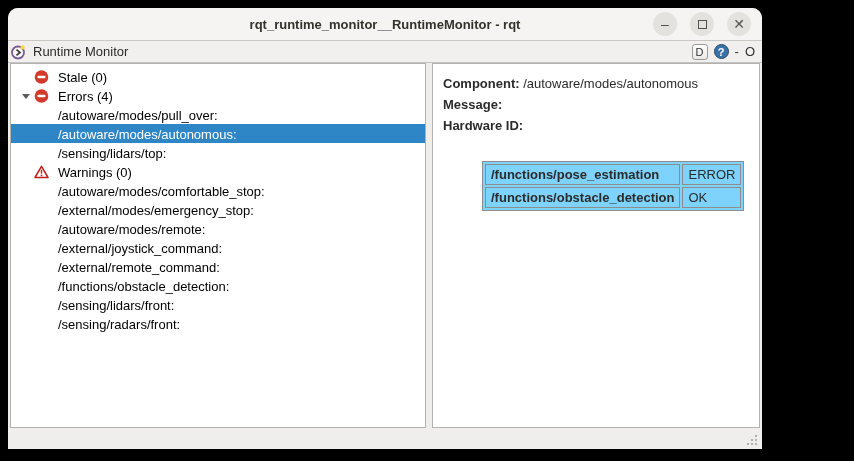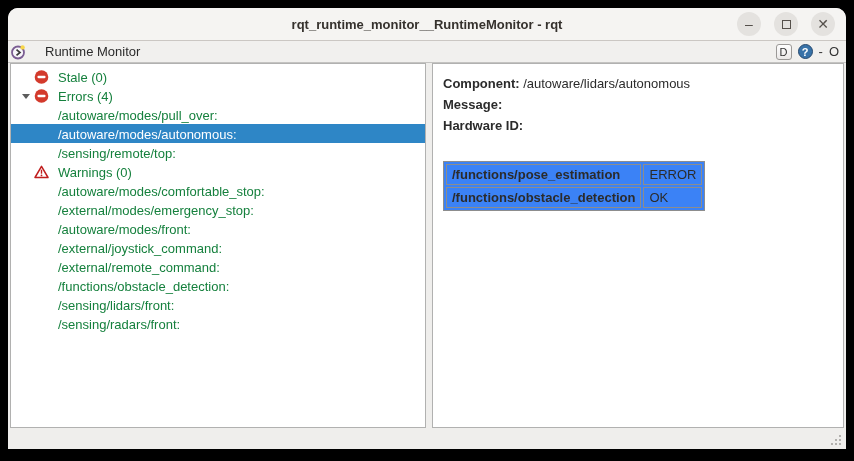--- a/index.html
+++ b/index.html
@@ -5,21 +5,21 @@
   * { box-sizing: border-box; margin: 0; padding: 0; }
   html, body { width: 854px; height: 461px; }
   body {
     background: #000;
     font-family: "Liberation Sans", "DejaVu Sans", sans-serif;
     position: relative;
     overflow: hidden;
   }
   .window {
     position: absolute; left: 8px; top: 8px;
-    width: 838px; height: 441px;
+    width: 754px; height: 441px;
     background: #efeeec;
     border-radius: 10px 10px 0 0;
     display: flex; flex-direction: column;
     overflow: hidden;
   }
   
   .titlebar {
     flex: 0 0 33px;
     background: #f5f4f2;
     border-bottom: 1px solid #cbc7c3;
@@ -39,21 +39,21 @@
   }
   .tb-btn .sq {
     width: 9px; height: 9px; border: 1.5px solid #55504b; display: block;
   }
   
   .toolbar {
     flex: 0 0 22px;
     background: #f1f0ee;
     border-bottom: 1px solid #c4c3c1;
     display: flex; align-items: center;
-    padding: 0 7px 0 2px; gap: 19px;
+    padding: 0 7px 0 2px; gap: 7px;
   }
   .toolbar-title { font-size: 13px; color: #2b2b2b; }
   .toolbar-right { margin-left: auto; display: flex; align-items: center; gap: 6px; }
   .d-btn {
     min-width: 16px; height: 16px;
     border: 1px solid #9b9997; border-radius: 3px;
     background: linear-gradient(#fefefe, #ebe9e8);
     font-size: 11px; color: #2f2f2f;
     display: flex; align-items: center; justify-content: center;
     padding: 0 2px;
@@ -65,41 +65,41 @@
     display: flex; align-items: center; justify-content: center;
   }
   .glyph-btn { font-size: 13px; color: #333; line-height: 1; }
   
   .content { flex: 1 1 auto; display: flex; padding: 0 2px; min-height: 0; }
   .panel { background: #fff; border: 1px solid #b1b1b0; }
   .tree-panel { flex: 0 0 416px; overflow: hidden; padding-top: 3px; }
   .splitter { flex: 0 0 6px; }
   .detail-panel { flex: 1 1 auto; padding: 9px 10px; overflow: hidden; }
   
-  .tree-row { height: 19px; position: relative; font-size: 13px; color: #15803d; }
+  .tree-row { height: 19px; position: relative; font-size: 13px; color: #000000; }
   .tree-row.selected { background: #2e86c6; color: #fff; }
   .tree-row .row-label {
     position: absolute; left: 47px; top: 50%; transform: translateY(-50%);
     white-space: nowrap;
   }
   .expander {
     position: absolute; left: 11px; top: 50%; margin-top: -2px;
     width: 0; height: 0;
     border-left: 4px solid transparent; border-right: 4px solid transparent;
     border-top: 5px solid #5c5c5c;
   }
   .row-icon { position: absolute; left: 23px; top: 50%; transform: translateY(-50%); width: 15px; height: 15px; }
   .row-icon svg { display: block; }
   
   .field-line { font-size: 13px; line-height: 21px; color: #2b2b2b; white-space: nowrap; }
   .field-label { font-weight: bold; }
   .status-table {
     margin-top: 25px;
     border-collapse: separate; border-spacing: 2px;
-    border: 1px solid #8d8d8d; background: #3b82f6;
+    border: 1px solid #8d8d8d; background: #7dd3fc; margin-left: 39px;
   }
   .status-table td {
     border: 1px solid #8d8d8d;
     padding: 1px 5px; height: 21px;
     font-size: 13px; color: #2b2b2b; white-space: nowrap;
   }
   .status-table td.key { font-weight: bold; }
   
   .statusbar { flex: 0 0 21px; position: relative; background: #efeeec; }
   .grip { position: absolute; right: 5px; bottom: 4px; width: 12px; height: 12px; }
@@ -170,40 +170,40 @@
             </span>
             <span class="row-label">Errors (4)</span>
           </div>
           <div class="tree-row">
             <span class="row-label">/autoware/modes/pull_over:</span>
           </div>
           <div class="tree-row selected">
             <span class="row-label">/autoware/modes/autonomous:</span>
           </div>
           <div class="tree-row">
-            <span class="row-label">/sensing/remote/top:</span>
+            <span class="row-label">/sensing/lidars/top:</span>
           </div>
           <div class="tree-row">
             <span class="row-icon">
               <svg width="15" height="15" viewBox="0 0 15 15">
                 <path d="M7.5 1.8 L14 13 H1 Z" fill="#fff" stroke="#c01f1f" stroke-width="1.5" stroke-linejoin="round"></path>
                 <rect x="6.8" y="5.2" width="1.4" height="4" fill="#c01f1f"></rect>
                 <circle cx="7.5" cy="10.9" r="0.9" fill="#c01f1f"></circle>
               </svg>
             </span>
             <span class="row-label">Warnings (0)</span>
           </div>
           <div class="tree-row">
             <span class="row-label">/autoware/modes/comfortable_stop:</span>
           </div>
           <div class="tree-row">
             <span class="row-label">/external/modes/emergency_stop:</span>
           </div>
           <div class="tree-row">
-            <span class="row-label">/autoware/modes/front:</span>
+            <span class="row-label">/autoware/modes/remote:</span>
           </div>
           <div class="tree-row">
             <span class="row-label">/external/joystick_command:</span>
           </div>
           <div class="tree-row">
             <span class="row-label">/external/remote_command:</span>
           </div>
           <div class="tree-row">
             <span class="row-label">/functions/obstacle_detection:</span>
           </div>
@@ -212,21 +212,21 @@
           </div>
           <div class="tree-row">
             <span class="row-label">/sensing/radars/front:</span>
           </div>
         </div>
     </div>
     <div class="splitter"></div>
     <div class="panel detail-panel">
       <div class="field-line">
         <span class="field-label">Component:</span>
-        <span>/autoware/lidars/autonomous</span>
+        <span>/autoware/modes/autonomous</span>
       </div>
       <div class="field-line">
         <span class="field-label">Message:</span>
         <span></span>
       </div>
       <div class="field-line">
         <span class="field-label">Hardware ID:</span>
         <span></span>
       </div>
       <table class="status-table">

